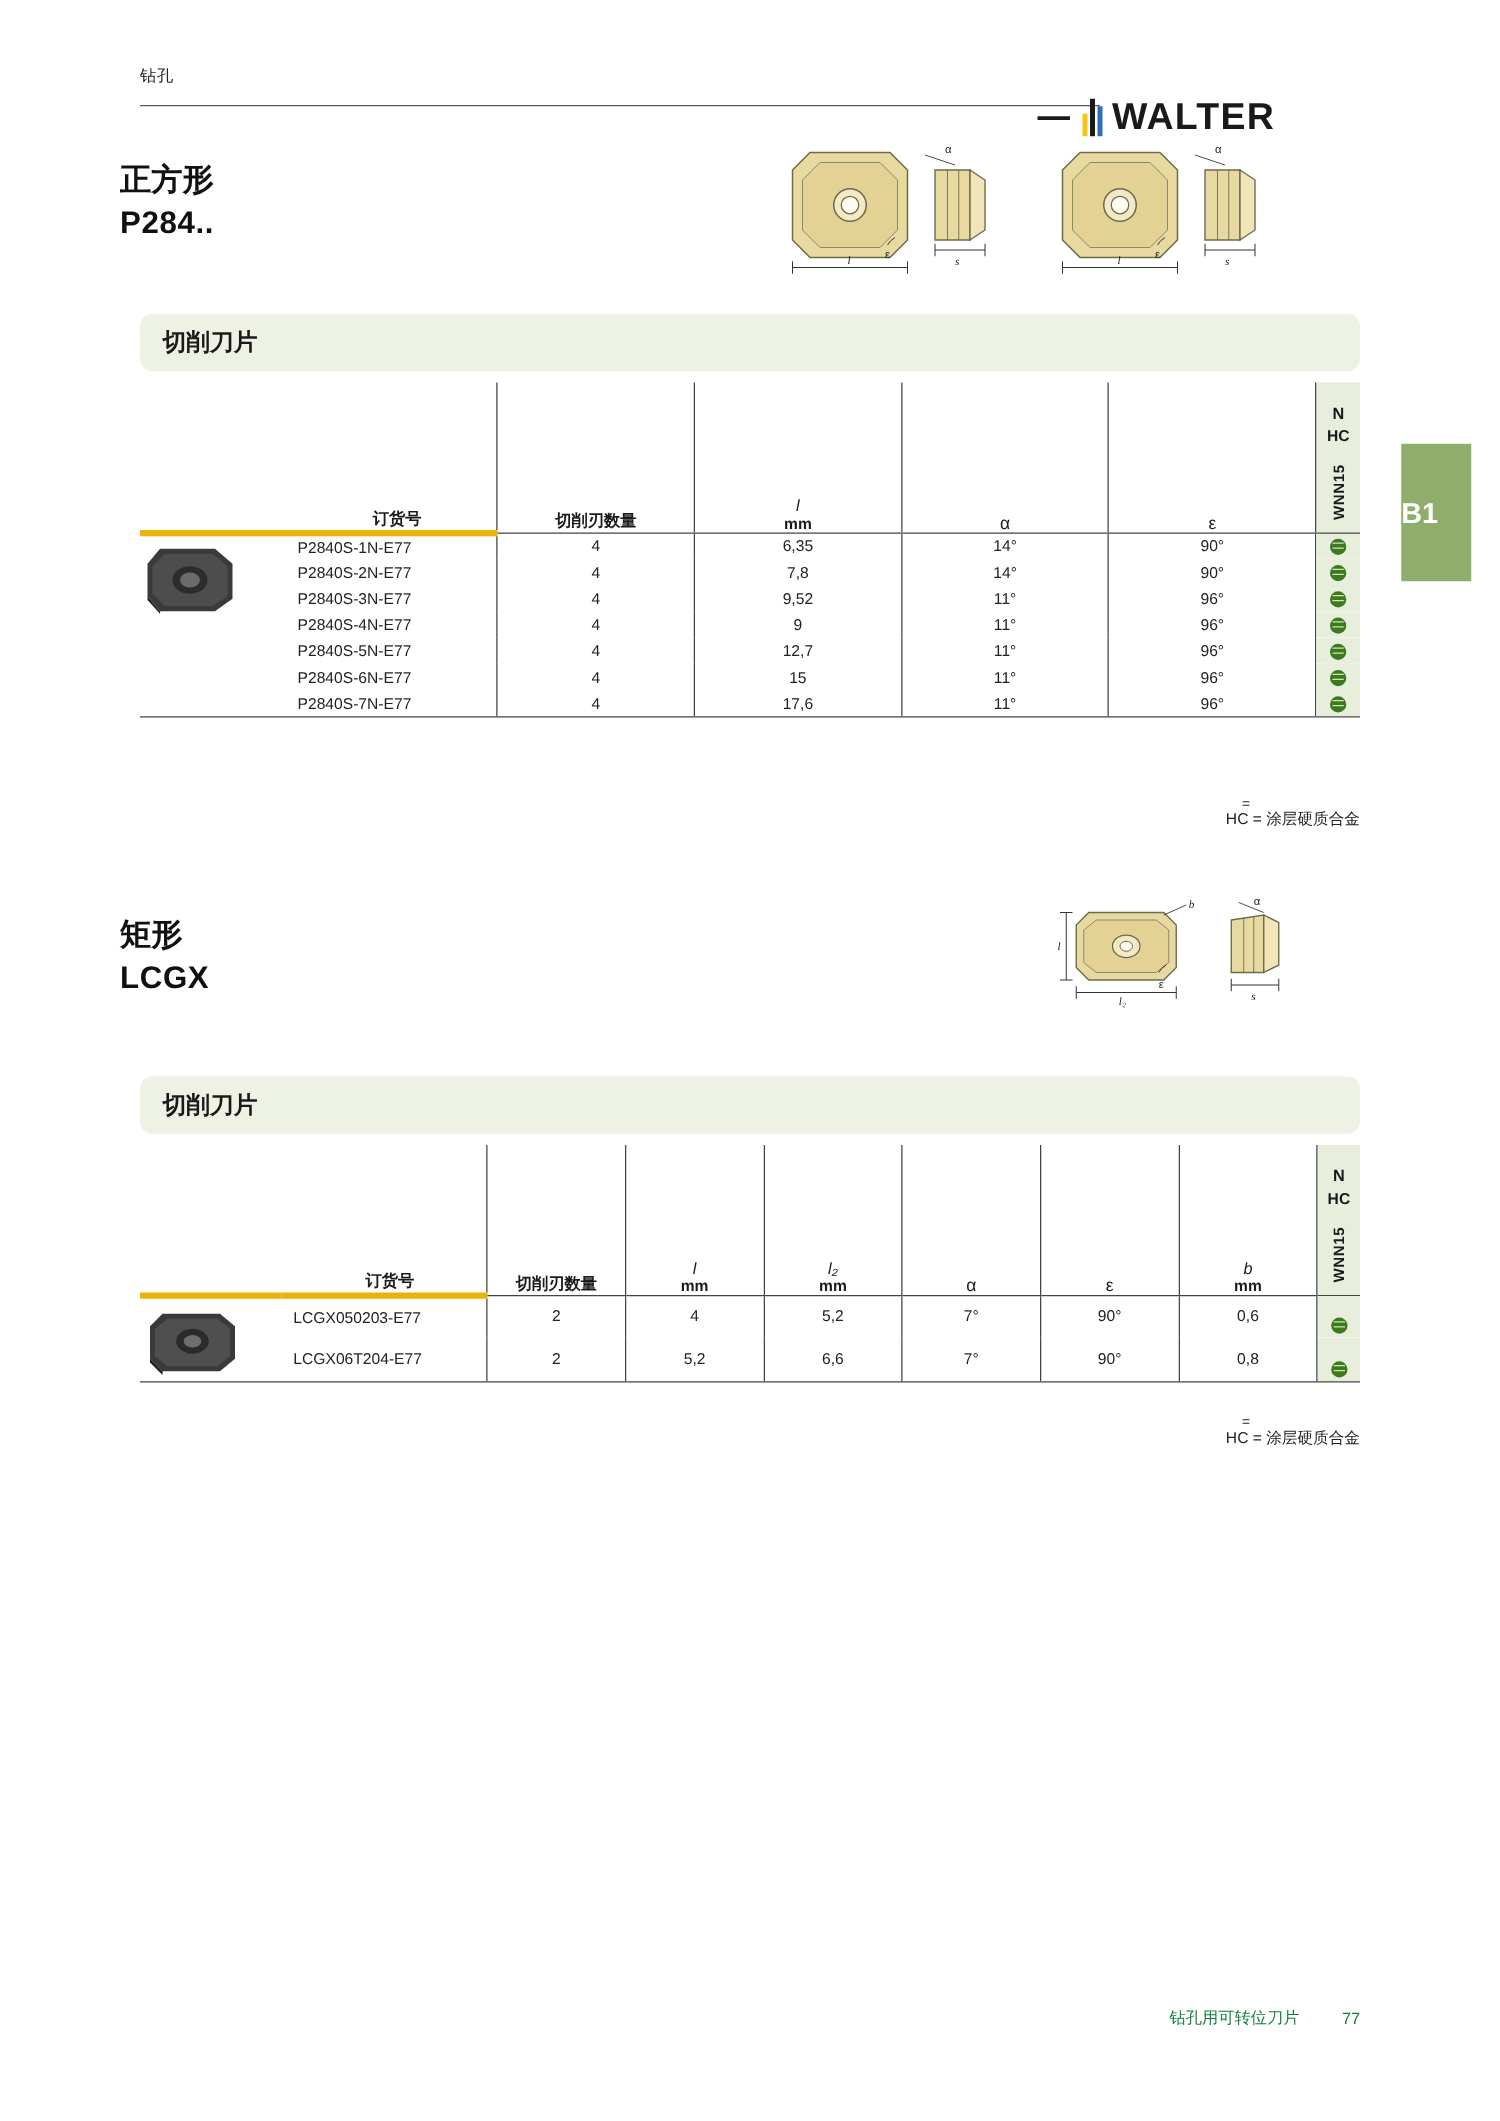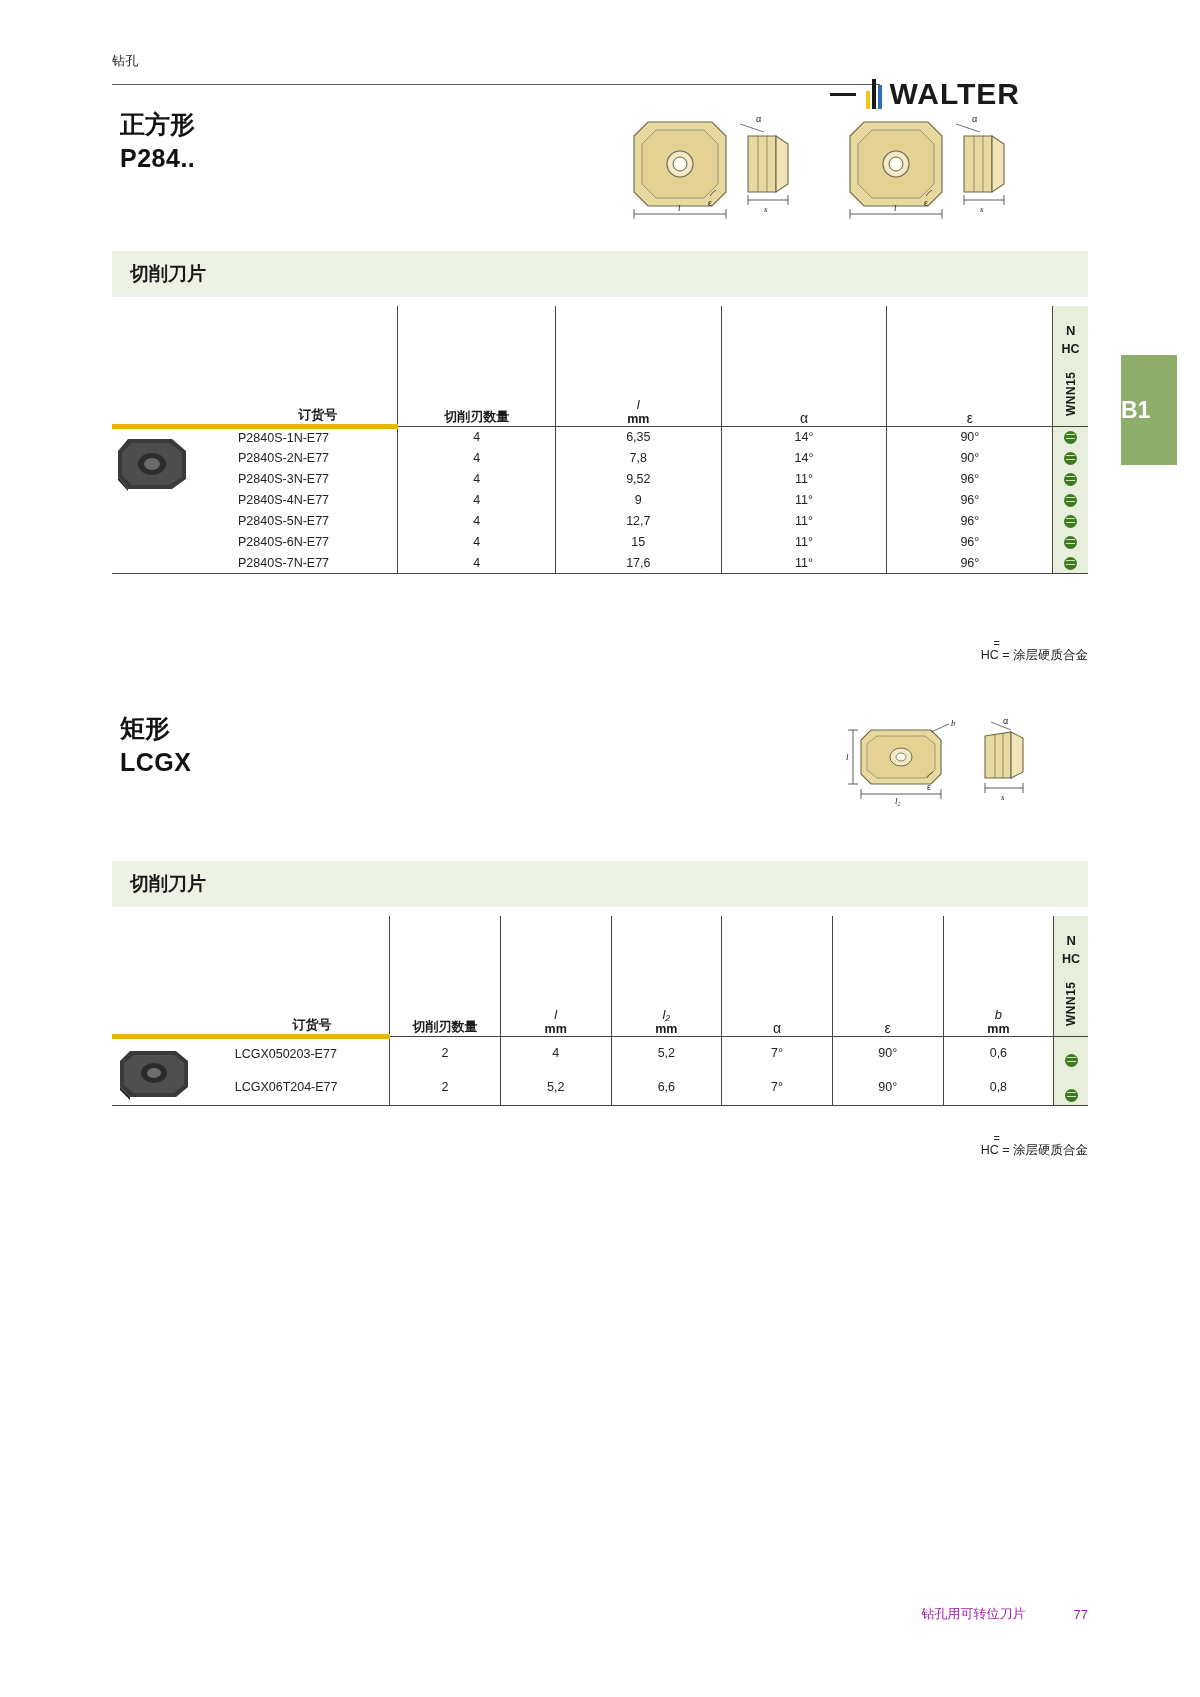--- a/index.html
+++ b/index.html
@@ -37,29 +37,29 @@
   .logo-bars i { display:block; width:4px; }
   .bar1 { height:18px; background:#f5c518; }
   .bar2 { height:30px; background:#1a1a1a; }
   .bar3 { height:24px; background:#2e6fb7; }
   .logo-text {
     font-size:30px; font-weight:bold; letter-spacing:1px; color:#1a1a1a;
     font-family:"Liberation Sans", sans-serif;
   }
 
   
-  .sec-title { position:absolute; left:120px; }
+  .sec-title { position:absolute; left:96px;margin-top:20px; }
   .sec-title .t1 { font-size:25px; font-weight:bold; line-height:1.35; color:#111; }
   .sec-title .t2 { font-size:25px; font-weight:bold; line-height:1.35; color:#111; letter-spacing:0.5px;}
 
   
   .band {
     position:absolute; left:112px; width:976px; height:46px;
     background:#eef2e4;
-    display:flex; align-items:center;
+    display:flex; align-items:center;border-radius:10px;
   }
   .band span {
     margin-left:18px; font-size:19px; font-weight:bold; color:#1a1a1a;
   }
 
   
   .tab-b1 {
     position:absolute; left:1121px; top:355px; width:56px; height:110px;
     background:#8fae6b; color:#fff;
     display:flex; align-items:center; 
@@ -133,22 +133,22 @@
     position:absolute; font-size:12.5px; color:#222; text-align:right;
   }
   .footnote .eq { font-size:11px; display:block; line-height:0.6; margin-right:88px; text-align:right;}
 
   
   .draw { position:absolute; }
 
   
   .footer {
     position:absolute; right:112px; bottom:74px;
-    font-size:13px; color:#a21caf;
-    display:flex; align-items:center; gap:48px;
+    font-size:13px; color:#15803d;
+    display:flex; align-items:center; gap:34px;
   }
   .footer .pg { font-size:13px; }
 </style>
 </head>
 <body>
 
 <div class="page">
 
   <div class="header">
     <div class="header-label">钻孔</div>

